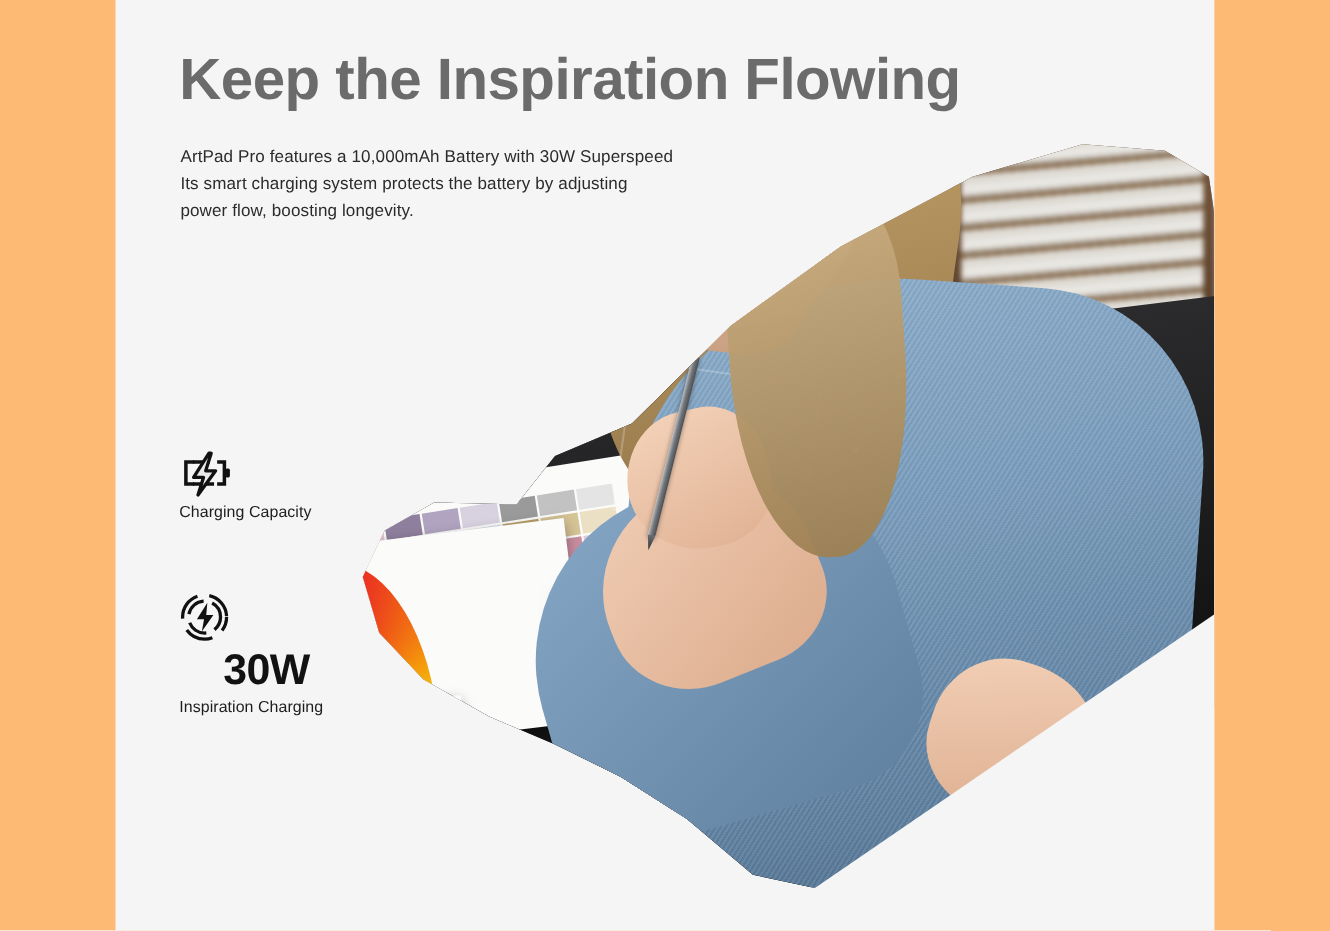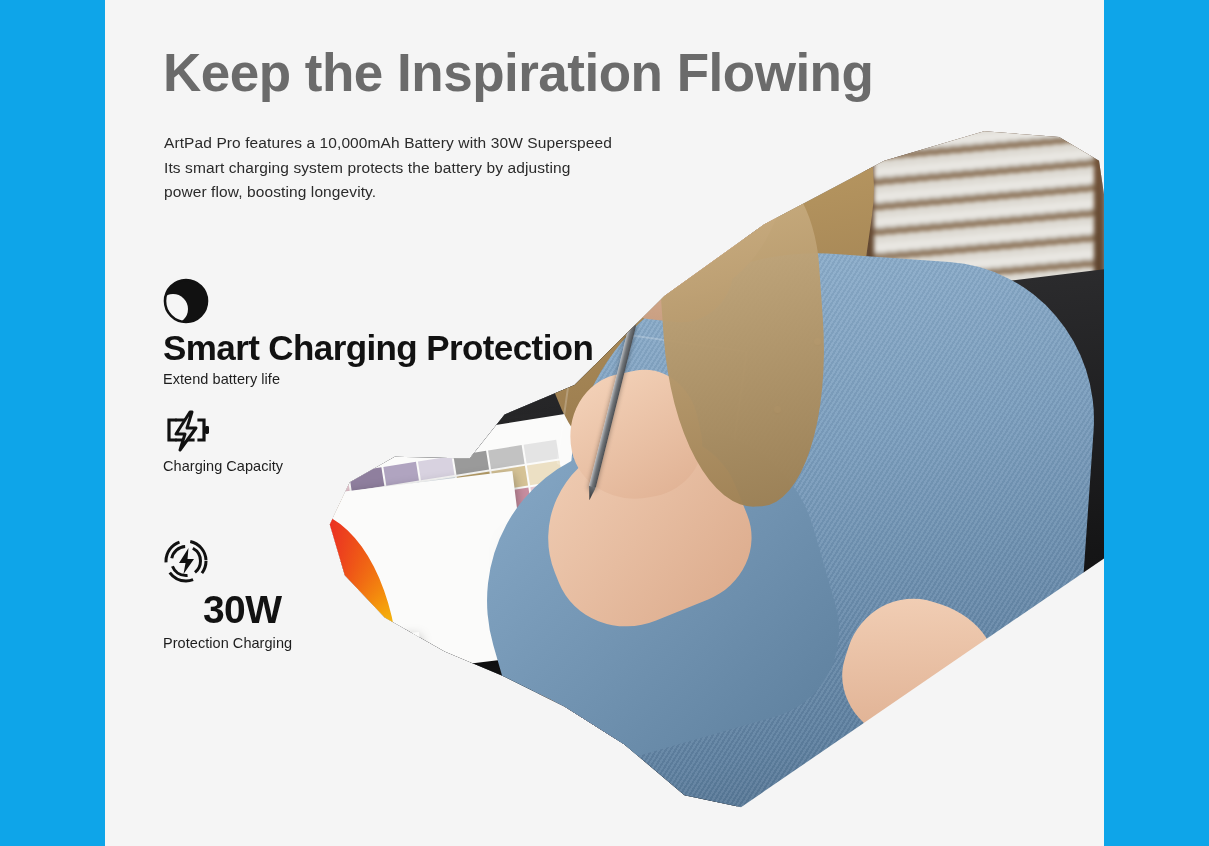--- a/index.html
+++ b/index.html
@@ -11,21 +11,21 @@
     width: 1209px;
     height: 846px;
     font-family: "Liberation Sans", sans-serif;
     overflow: hidden;
   }
 
   .stage {
     position: relative;
     width: 1209px;
     height: 846px;
-    background: #0ea5e9;
+    background: #fdba74;
   }
 
   
   .panel {
     position: absolute;
     left: 105px;
     top: 0;
     width: 999px;
     height: 846px;
     background: #f5f5f5;
@@ -632,37 +632,20 @@
     <div class="cut-br"></div>
 
     <div class="headline">Keep the Inspiration Flowing</div>
 
     <div class="body-copy">
       <div>ArtPad Pro features a 10,000mAh Battery with 30W Superspeed</div>
       <div>Its smart charging system protects the battery by adjusting</div>
       <div>power flow, boosting longevity.</div>
     </div>
 
-    <div class="feature" id="feat-0">
-      <span class="ficon">
-        <svg class="icon" width="46" height="46" viewBox="0 0 46 46">
-          <defs>
-            <mask id="mcres">
-              <rect width="46" height="46" fill="#fff"></rect>
-              <circle cx="10" cy="31" r="15" fill="#000"></circle>
-            </mask>
-          </defs>
-          <circle cx="23" cy="23" r="21" fill="#111" mask="url(#mcres)"></circle>
-          <path d="M23 44A21 21 0 0 1 23 2a17 17 0 0 0 0 42z" fill="#111" opacity="0"></path>
-          <circle cx="23" cy="23" r="21" fill="none" stroke="#111" stroke-width="2.6"></circle>
-        </svg>
-      </span>
-      <div class="ftitle">Smart Charging Protection</div>
-      <div class="fsub">Extend battery life</div>
-    </div>
 
     <div class="feature" id="feat-1">
       <span class="ficon">
         <svg class="icon" width="48" height="44" viewBox="0 0 48 44">
           <path d="M6 12 h6 M6 12 v20 M6 32 h6" fill="none" stroke="#111" stroke-width="3.2" stroke-linecap="square"></path>
           <path d="M36 12 h5 v20 h-5" fill="none" stroke="#111" stroke-width="3.2" stroke-linecap="square"></path>
           <path d="M14 12 h12 M14 32 h16" fill="none" stroke="#111" stroke-width="3.2" stroke-linecap="square"></path>
           <rect x="42" y="18" width="4" height="8" rx="1.4" fill="#111"></rect>
           <path d="M27 4 L13 26 h9 l-5 16 L33 20 h-9 l5 -16 z" fill="#e9e9e9" stroke="#111" stroke-width="3" stroke-linejoin="round"></path>
         </svg>
@@ -672,17 +655,17 @@
 
     <div class="feature" id="feat-2">
       <span class="ficon">
         <svg class="icon" width="46" height="46" viewBox="0 0 46 46">
           <circle cx="23" cy="23" r="20" fill="none" stroke="#111" stroke-width="3" stroke-dasharray="26 11" stroke-dashoffset="13" stroke-linecap="butt"></circle>
           <circle cx="23" cy="23" r="14.5" fill="none" stroke="#111" stroke-width="3" stroke-dasharray="19 8" stroke-dashoffset="6" stroke-linecap="butt"></circle>
           <path d="M25.5 10 L16 25 h6.5 l-2 11 L31 21 h-6.5 l1 -11 z" fill="#111"></path>
         </svg>
       </span>
       <div class="ftitle">30W</div>
-      <div class="fsub">Protection Charging</div>
+      <div class="fsub">Inspiration Charging</div>
     </div>
 
   </div>
 </div>
 
 </body></html>

